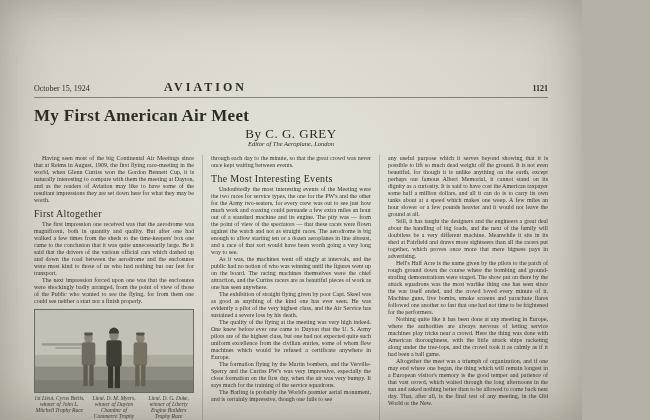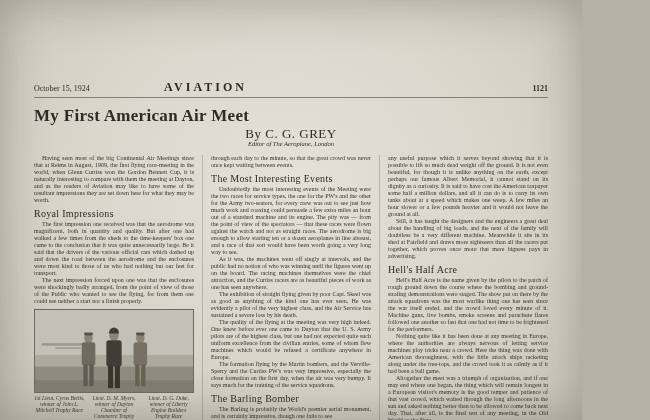--- a/index.html
+++ b/index.html
@@ -67,21 +67,21 @@
   <div class="masthead-rule"></div>
 
   <h1 class="title">My First American Air Meet</h1>
   <div class="byline">By C. G. GREY</div>
   <div class="byline-note">Editor of The Aeroplane, London</div>
 
   <div class="columns">
 
     <section class="col">
       <p class="body">Having seen most of the big Continental Air Meetings since that at Reims in August, 1909, the first flying race-meeting in the world, when Glenn Curtiss won the Gordon Bennett Cup, it is naturally interesting to compare with them the meeting at Dayton, and as the readers of Aviation may like to have some of the resultant impressions they are set down here for what they may be worth.</p>
-      <h3 class="subhead">Royal Impressions</h3>
+      <h3 class="subhead">First Altogether</h3>
       <p class="body">The first impression one received was that the aerodrome was magnificent, both in quantity and quality. But after one had walked a few times from the sheds to the time-keepers' box one came to the conclusion that it was quite unnecessarily large. Be it said that the drivers of the various official cars which dashed up and down the road between the aerodrome and the enclosures were most kind to those of us who had nothing but our feet for transport.</p>
       <p class="body">The next impression forced upon one was that the enclosures were shockingly badly arranged, from the point of view of those of the Public who wanted to see the flying, for from them one could see neither a start nor a finish properly.</p>
 
       <figure class="photo-figure">
         <div class="photo">
           <svg viewBox="0 0 186 84" preserveAspectRatio="none">
             <rect x="0" y="0" width="186" height="84" fill="#c7c4ba"></rect>
             <rect x="0" y="46" width="186" height="14" fill="#aeab9f"></rect>
             <rect x="0" y="58" width="186" height="26" fill="#8f8c80"></rect>
             <rect x="0" y="72" width="186" height="12" fill="#7f7c71"></rect>
@@ -124,27 +124,25 @@
     </section>
 
     <section class="col">
       <p class="body noindent">through each day to the minute, so that the great crowd was never once kept waiting between events.</p>
       <h3 class="subhead">The Most Interesting Events</h3>
       <p class="body">Undoubtedly the most interesting events of the Meeting were the two races for service types, the one for the PW's and the other for the Army two-seaters, for every crew was out to see just how much work and coaxing could persuade a few extra miles an hour out of a standard machine and its engine. The pity was — from the point of view of the spectators — that these races were flown against the watch and not as straight races. The aerodrome is big enough to allow starting ten or a dozen aeroplanes in line abreast, and a race of that sort would have been worth going a very long way to see.</p>
       <p class="body">As it was, the machines went off singly at intervals, and the public had no notion of who was winning until the figures went up on the board. The racing machines themselves were the chief attraction, and the Curtiss racers are as beautiful pieces of work as one has seen anywhere.</p>
       <p class="body">The exhibition of straight flying given by poor Capt. Skeel was as good as anything of the kind one has ever seen. He was evidently a pilot of the very highest class, and the Air Service has sustained a severe loss by his death.</p>
       <p class="body">The quality of the flying at the meeting was very high indeed. One knew before ever one came to Dayton that the U. S. Army pilots are of the highest class, but one had not expected quite such uniform excellence from the civilian entries, some of whom flew machines which would be refused a certificate anywhere in Europe.</p>
       <p class="body">The formation flying by the Martin bombers, and the Verville-Sperry and the Curtiss PW's was very impressive, especially the close formation on the first day, when the air was very bumpy. It says much for the training of the service squadrons.</p>
-      <h3 class="subhead">The Barling Bomber</h3>
       <p class="body">The Barling is probably the World's premier aerial monument, and is certainly impressive, though one fails to see</p>
     </section>
 
     <section class="col">
       <p class="body noindent">any useful purpose which it serves beyond showing that it is possible to lift so much dead weight off the ground. It is not even beautiful, for though it is unlike anything on the earth, except perhaps our famous Albert Memorial, it cannot stand on its dignity as a curiosity. It is said to have cost the American taxpayer some half a million dollars, and all it can do is to carry its own tanks about at a speed which makes one weep. A few miles an hour slower or a few pounds heavier and it would not leave the ground at all.</p>
       <p class="body">Still, it has taught the designers and the engineers a great deal about the handling of big loads, and the next of the family will doubtless be a very different machine. Meanwhile it sits in its shed at Fairfield and draws more sightseers than all the racers put together, which proves once more that mere bigness pays in advertising.</p>
-      <h3 class="subhead">Hell's Half Acre</h3>
       <p class="body">Hell's Half Acre is the name given by the pilots to the patch of rough ground down the course where the bombing and ground-strafing demonstrations were staged. The show put on there by the attack squadrons was the most warlike thing one has seen since the war itself ended, and the crowd loved every minute of it. Machine guns, live bombs, smoke screens and parachute flares followed one another so fast that one had not time to be frightened for the performers.</p>
       <p class="body">Nothing quite like it has been done at any meeting in Europe, where the authorities are always nervous of letting service machines play tricks near a crowd. Here the thing was done with American thoroughness, with the little attack ships racketing along under the tree-tops, and the crowd took it as calmly as if it had been a ball game.</p>
       <p class="body">Altogether the meet was a triumph of organization, and if one may end where one began, the thing which will remain longest in a European visitor's memory is the good temper and patience of that vast crowd, which waited through the long afternoons in the sun and asked nothing better than to be allowed to come back next day. That, after all, is the final test of any meeting, in the Old World or the New.</p>
     </section>
 
   </div>
 </div>
 
 </body></html>

